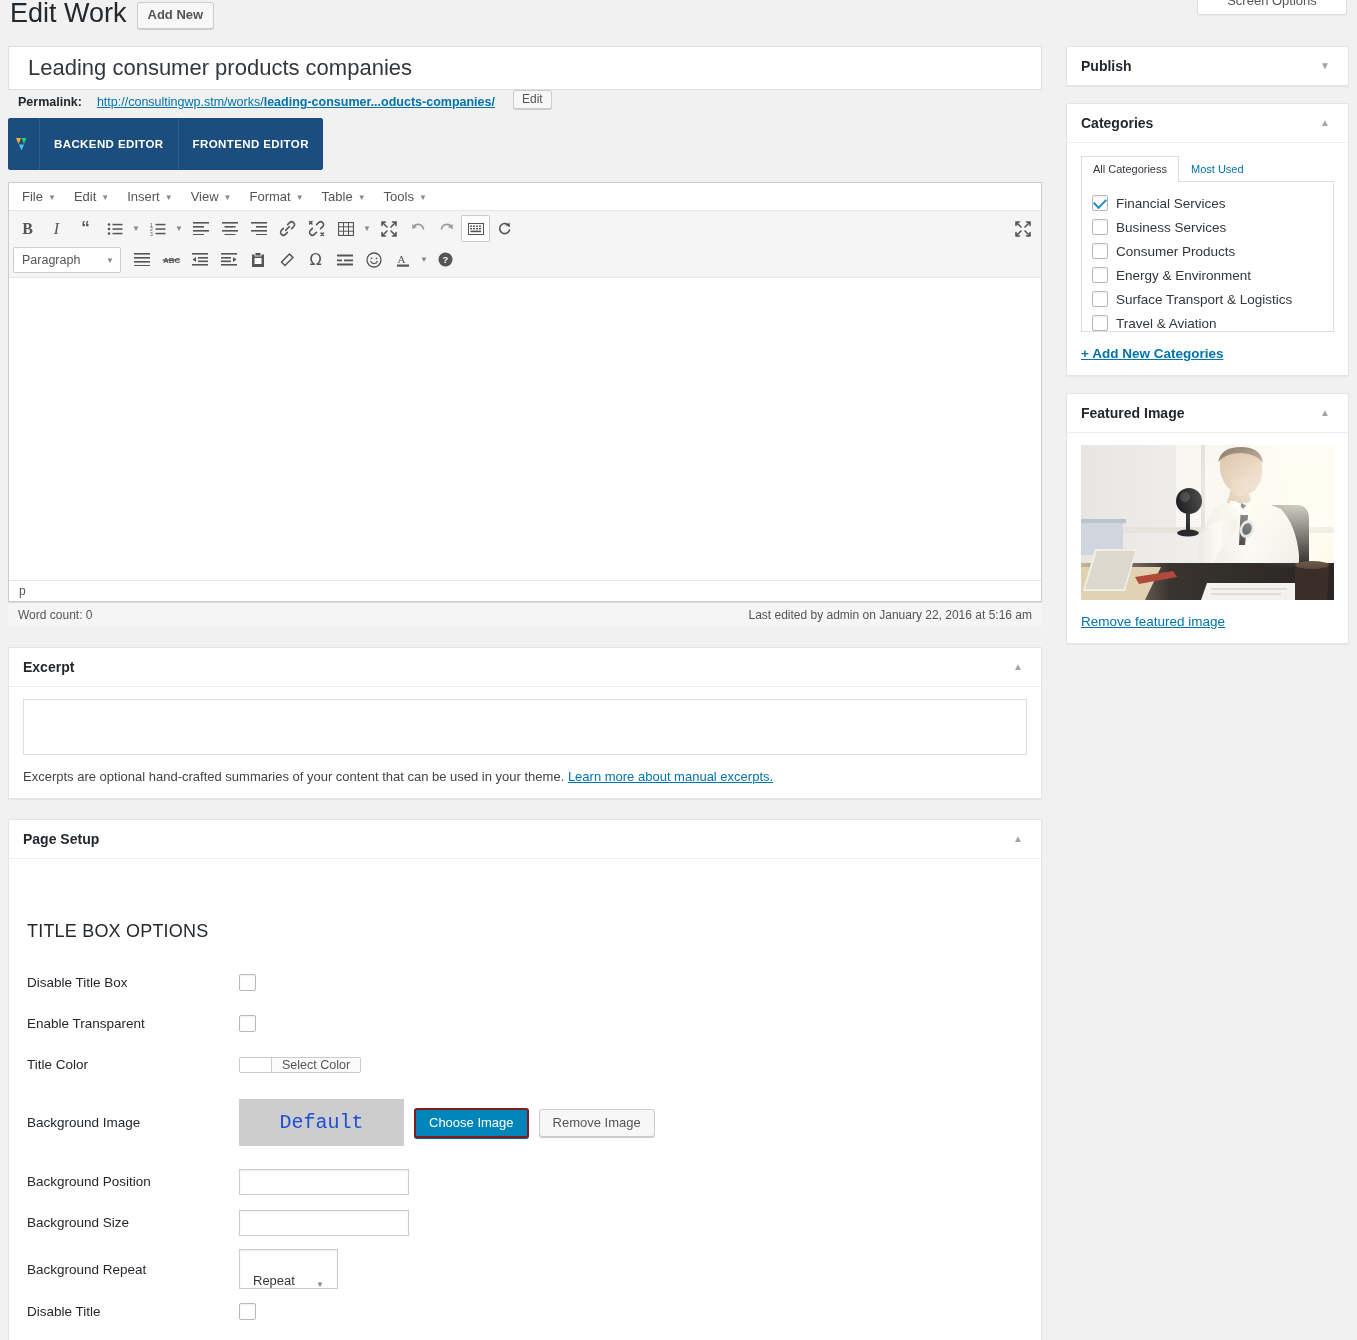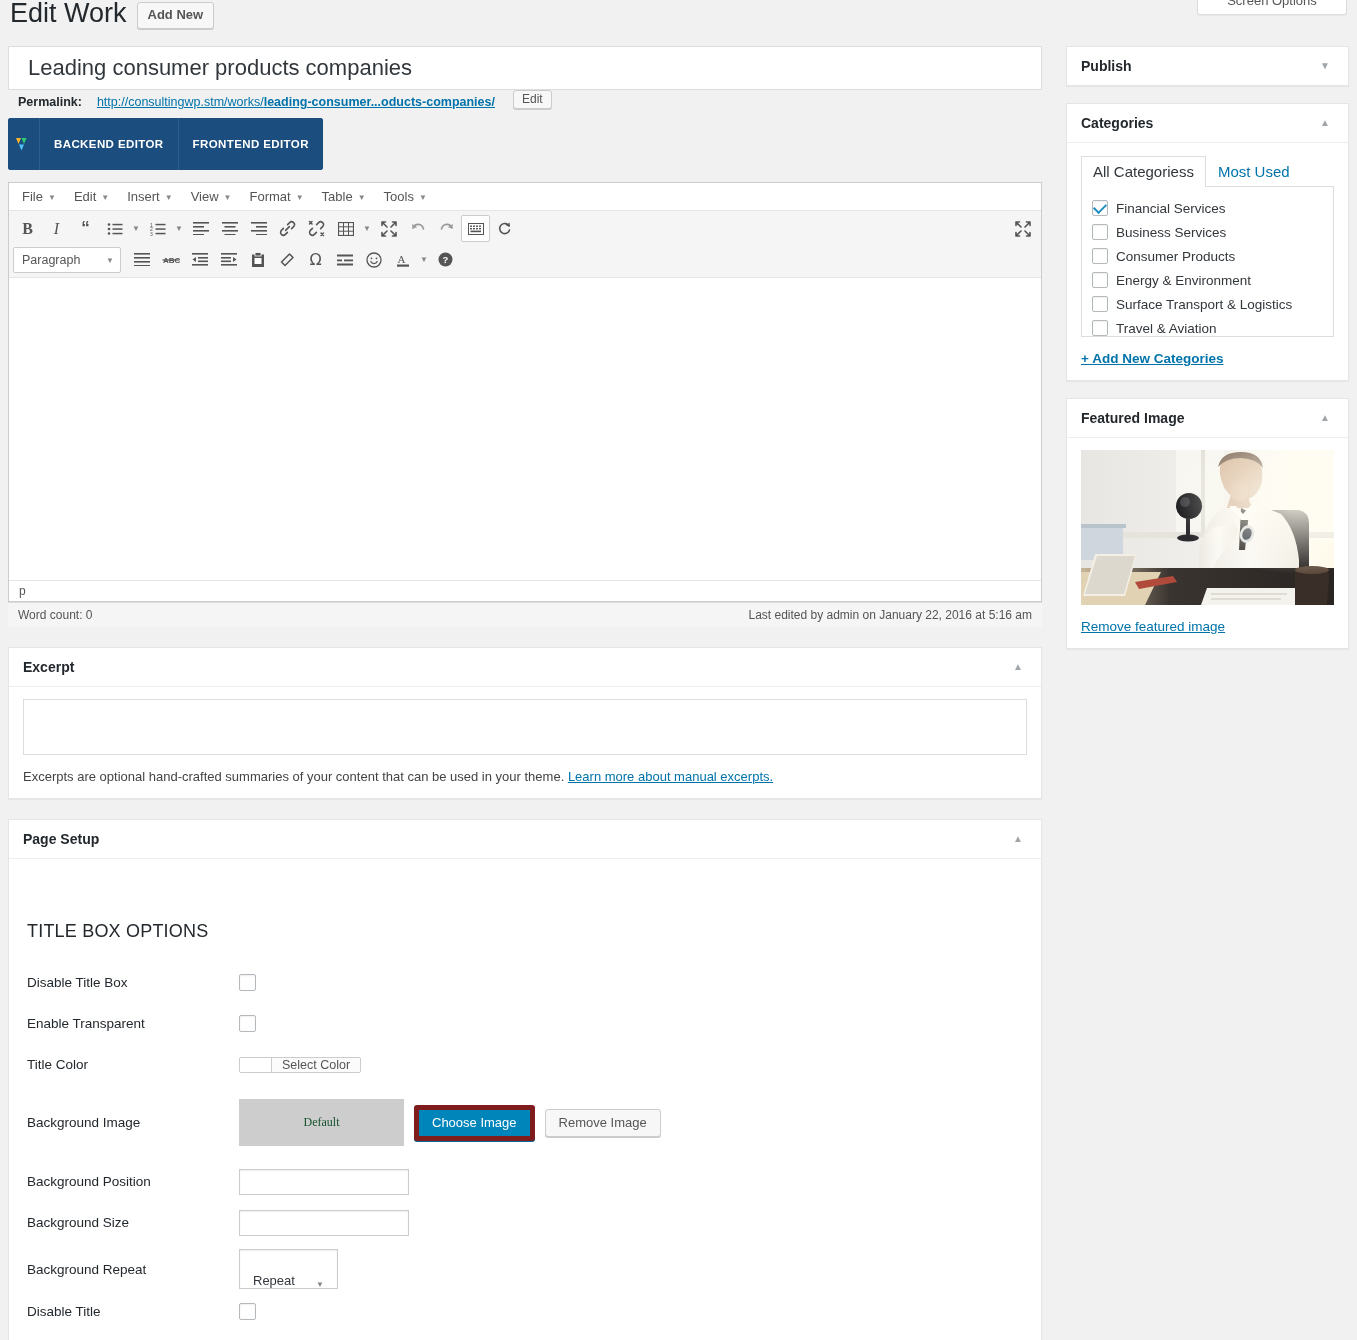--- a/index.html
+++ b/index.html
@@ -196,24 +196,24 @@
   }
   .ps-gap { height: 12px; }
 
   .color-picker { display: inline-flex; height: 16px; border: 1px solid #ccc; border-radius: 2px; overflow: hidden; cursor: pointer;}
   .color-swatch { width: 32px; background: #fff; border-right: 1px solid #ccc; }
   .color-label { padding: 0 10px; display: flex; align-items: center; font-size: 12.5px; color: #555; background: #fbfbfb; }
 
   .bg-preview {
     width: 165px; height: 47px; background: #cdcdcd;
     display: flex; align-items: center; justify-content: center;
-    color: #14532d; font-size: 12px; font-family: Liberation Serif, serif;
+    color: #1d4ed8; font-size: 20px; font-family: Liberation Mono, monospace;
   }
   .btn-primary {
-    background: #0085ba; border: 5px solid #7f1d1d; border-radius: 3px;
+    background: #0085ba; border: 2px solid #7f1d1d; border-radius: 3px;
     color: #fff; font-size: 13px; padding: 5px 13px 6px; cursor: pointer;
     box-shadow: 0 1px 0 #006799;
   }
   .btn-secondary {
     background: #f7f7f7; border: 1px solid #ccc; border-radius: 3px;
     color: #555; font-size: 13px; padding: 5px 13px 6px; cursor: pointer;
     box-shadow: 0 1px 0 #ccc;
   }
   .text-input {
     width: 170px; height: 26px; border: 1px solid #ccc; background: #fff;
@@ -227,21 +227,21 @@
     display: flex; align-items: flex-end; justify-content: space-between;
     cursor: pointer;
     box-shadow: inset 0 1px 2px rgba(0,0,0,.07);
   }
 
   
   .side-pb { margin-top: 0; }
   .side-pb + .side-pb { margin-top: 17px; }
   .cat-tabs { display: flex; border-bottom: 1px solid #ddd; margin: 0 0 0 0; }
   .cat-tab {
-    padding: 6px 11px 7px; font-size: 15px; color: #0073aa;
+    padding: 6px 11px 7px; font-size: 11px; color: #0073aa;
     cursor: pointer; border: 1px solid transparent; border-bottom: none;
     position: relative; top: 1px;
   }
   .cat-tab.active {
     background: #fff; border-color: #ddd; color: #32373c;
   }
   .cat-list {
     border: 1px solid #ddd; border-top: none; background: #fff;
     padding: 9px 10px 10px; height: 150px; overflow: hidden;
   }

